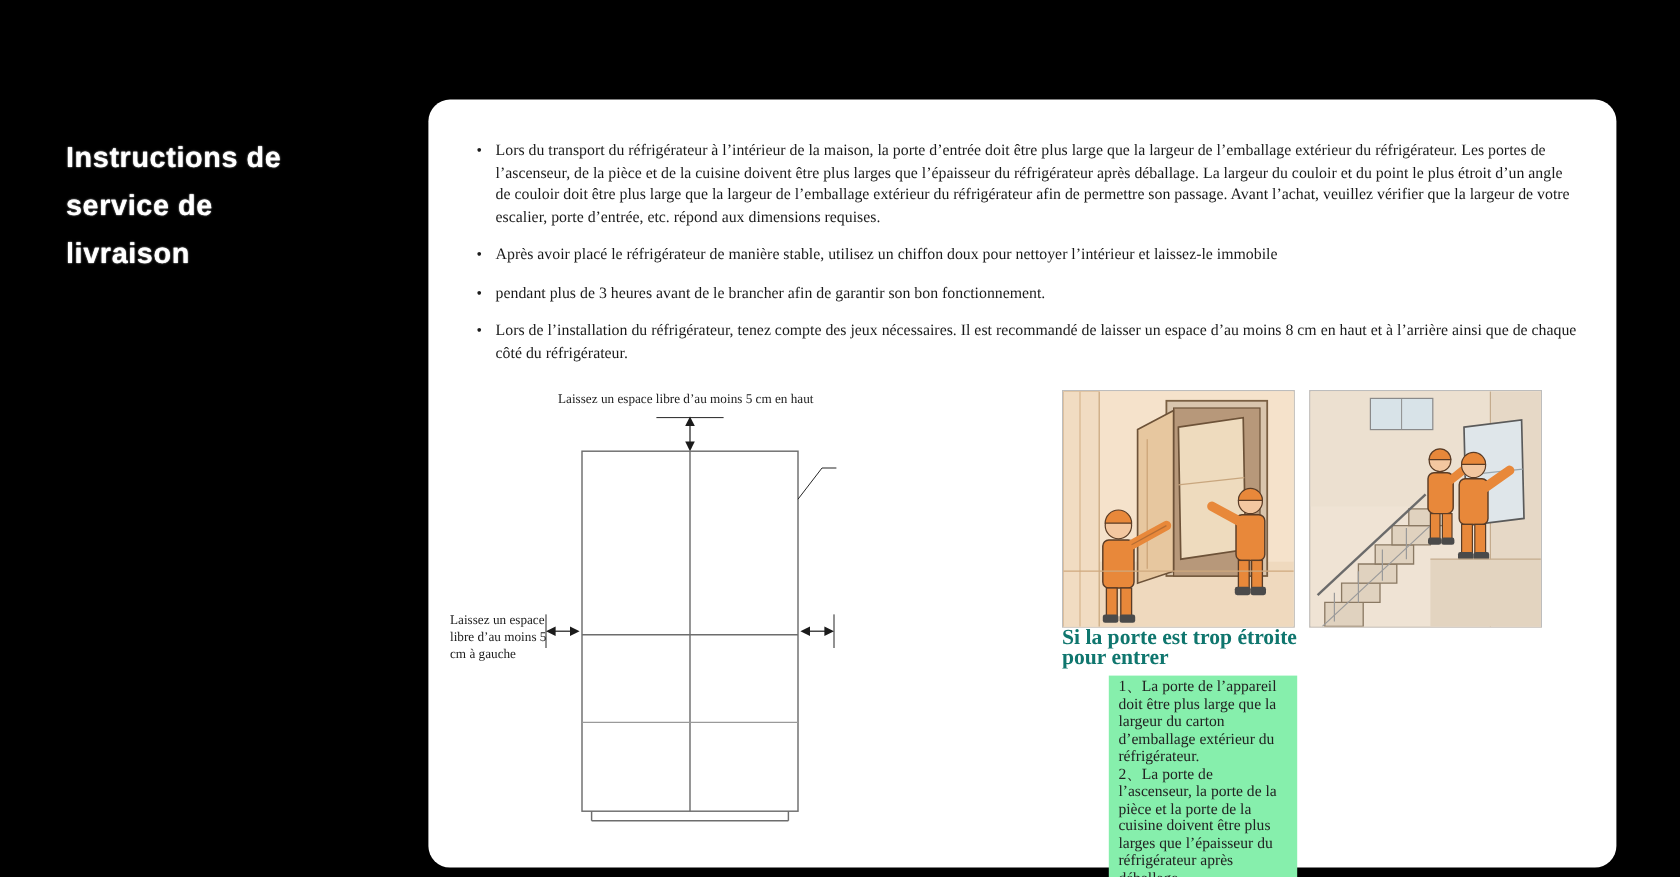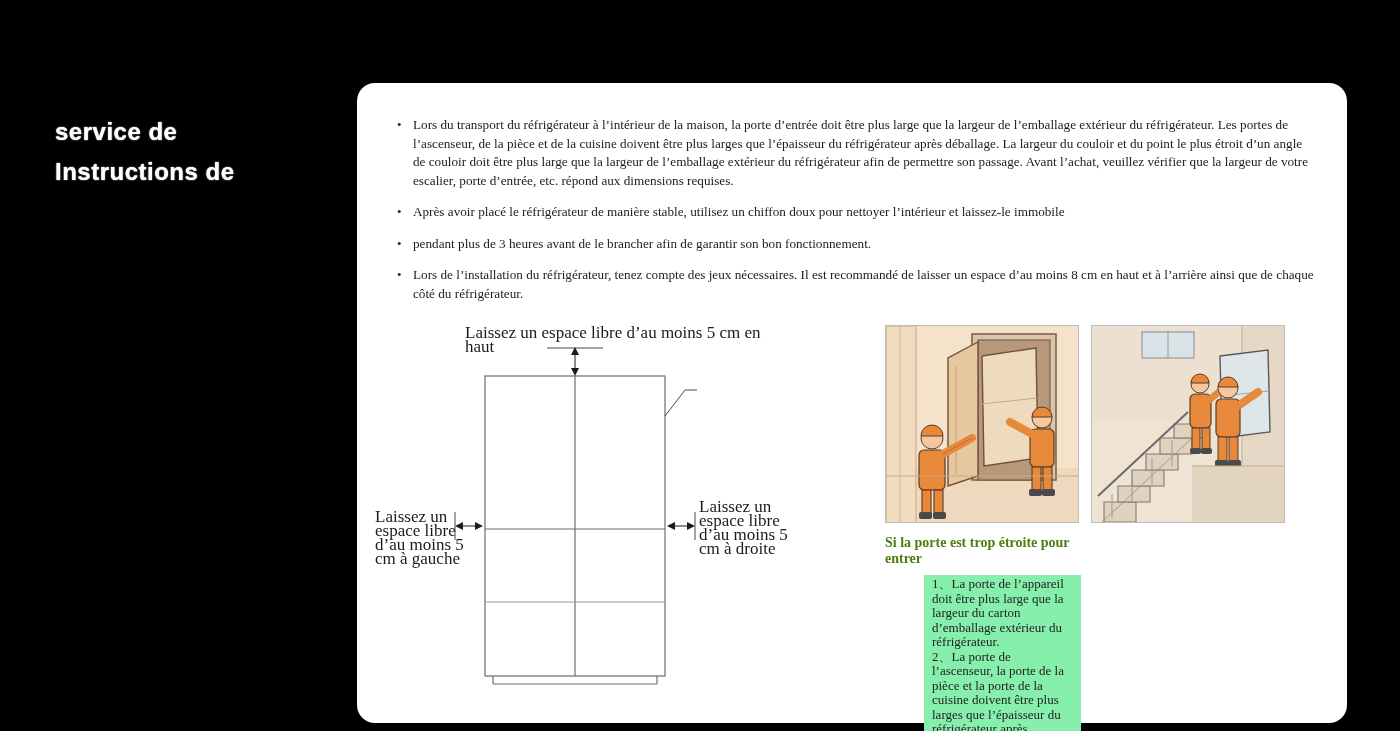--- a/index.html
+++ b/index.html
@@ -74,21 +74,21 @@
   
   .diagram {
     position: absolute;
     left: 40px;
     top: 243px;
     width: 490px;
     height: 380px;
   }
   .diag-label {
     position: absolute;
-    font-size: 17px;
+    font-size: 11px;
     line-height: 14px;
     color: #1b1b1b;
   }
   .fridge-svg { position: absolute; left: 0; top: 0; }
 
   
   .photo-card {
     position: absolute;
     width: 196px;
   }
@@ -97,47 +97,47 @@
 
   .photo-frame {
     width: 194px;
     height: 198px;
     border: 1px solid #bdbdbd;
     box-sizing: border-box;
     overflow: hidden;
     background: #f2dfc9;
   }
   .photo-caption {
-    margin-top: 12px;
-    font-size: 14px;
+    font-size: 18px;
     font-weight: bold;
     line-height: 16px;
-    color: #4d7c0f;
+    color: #0f766e;
   }
   .photo-body {
     position: relative;
     margin-top: 8px;
     background: #86efac;
     padding: 0 8px 10px 8px;
     font-size: 13px;
     line-height: 14.5px;
     color: #222222;
     margin-left: 39px;
   }
   .photo-body p { margin: 0 0 0 0; padding-top: 2px; }
   .cap-wrap { position: relative; }
 </style>
 </head>
 <body>
 
 <div class="page">
 
   <div class="side-title">
+    <span class="ln">Instructions de</span>
     <span class="ln">service de</span>
-    <span class="ln">Instructions de</span>
+    <span class="ln">livraison</span>
   </div>
 
   <div class="card">
 
     <div class="bullets">
       <div class="bullet">Lors du transport du réfrigérateur à l’intérieur de la maison, la porte d’entrée doit être plus large que la largeur de l’emballage extérieur du réfrigérateur. Les portes de l’ascenseur, de la pièce et de la cuisine doivent être plus larges que l’épaisseur du réfrigérateur après déballage. La largeur du couloir et du point le plus étroit d’un angle de couloir doit être plus large que la largeur de l’emballage extérieur du réfrigérateur afin de permettre son passage. Avant l’achat, veuillez vérifier que la largeur de votre escalier, porte d’entrée, etc. répond aux dimensions requises.</div>
       <div class="bullet">Après avoir placé le réfrigérateur de manière stable, utilisez un chiffon doux pour nettoyer l’intérieur et laissez-le immobile</div>
       <div class="bullet">pendant plus de 3 heures avant de le brancher afin de garantir son bon fonctionnement.</div>
       <div class="bullet">Lors de l’installation du réfrigérateur, tenez compte des jeux nécessaires. Il est recommandé de laisser un espace d’au moins 8 cm en haut et à l’arrière ainsi que de chaque côté du réfrigérateur.</div>
     </div>
@@ -173,21 +173,20 @@
         <polygon points="298,200 290,196 290,204" fill="#1b1b1b"></polygon>
         <line x1="298" y1="186" x2="298" y2="214" stroke="#1b1b1b" stroke-width="0.8"></line>
 
         <line x1="60" y1="200" x2="84" y2="200" stroke="#1b1b1b" stroke-width="1"></line>
         <polygon points="58,200 66,196 66,204" fill="#1b1b1b"></polygon>
         <polygon points="86,200 78,196 78,204" fill="#1b1b1b"></polygon>
         <line x1="58" y1="186" x2="58" y2="214" stroke="#1b1b1b" stroke-width="0.8"></line>
       </svg>
 
       <div class="diag-label" style="left:68px; top:0px; width:300px;">Laissez un espace libre d’au moins 5 cm en haut</div>
-      <div class="diag-label" style="left:302px; top:174px; width:110px;">Laissez un espace libre d’au moins 5 cm à droite</div>
       <div class="diag-label" style="left:-22px; top:174px; width:90px;margin-top:10px;">Laissez un espace libre d’au moins 5 cm à gauche</div>
     </div>
 
     <div class="photo-card one">
       <div class="photo-frame">
         <svg width="194" height="198" viewBox="0 0 194 198">
 
           <rect x="0" y="0" width="194" height="198" fill="#f7e6d2"></rect>
           <rect x="0" y="0" width="194" height="142" fill="#f5e2cb"></rect>
           <rect x="0" y="142" width="194" height="56" fill="#efd9be"></rect>

